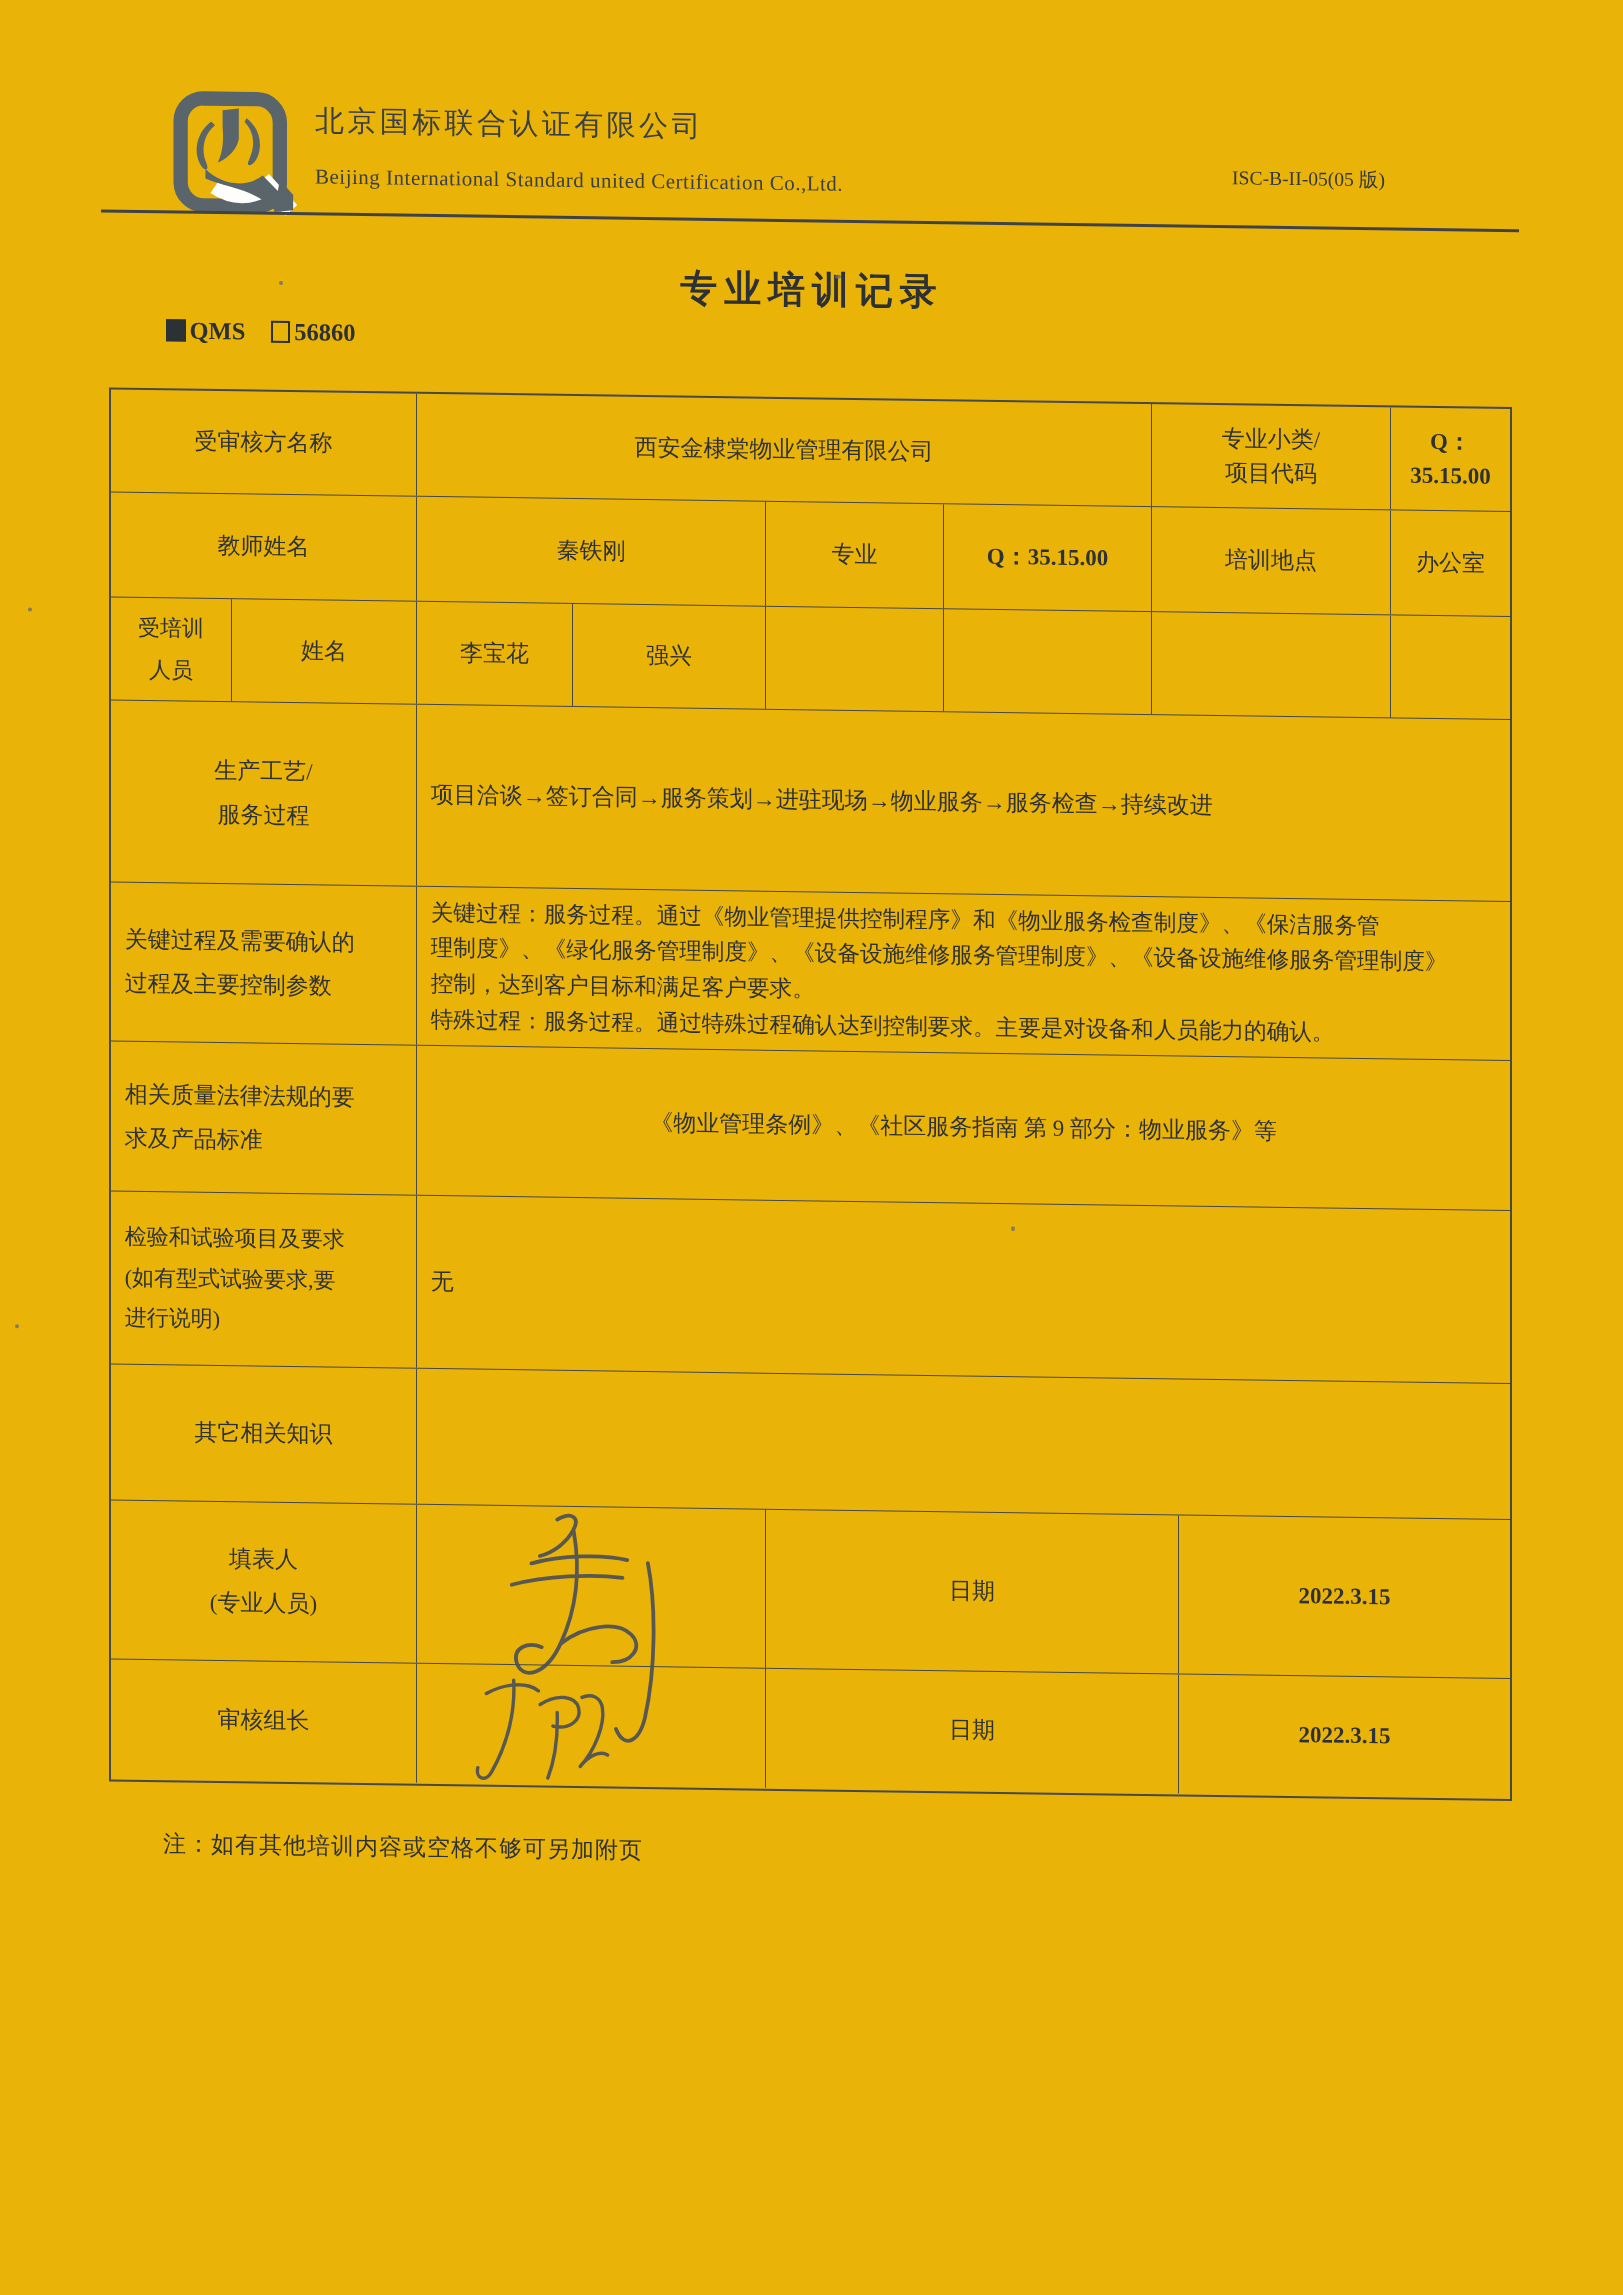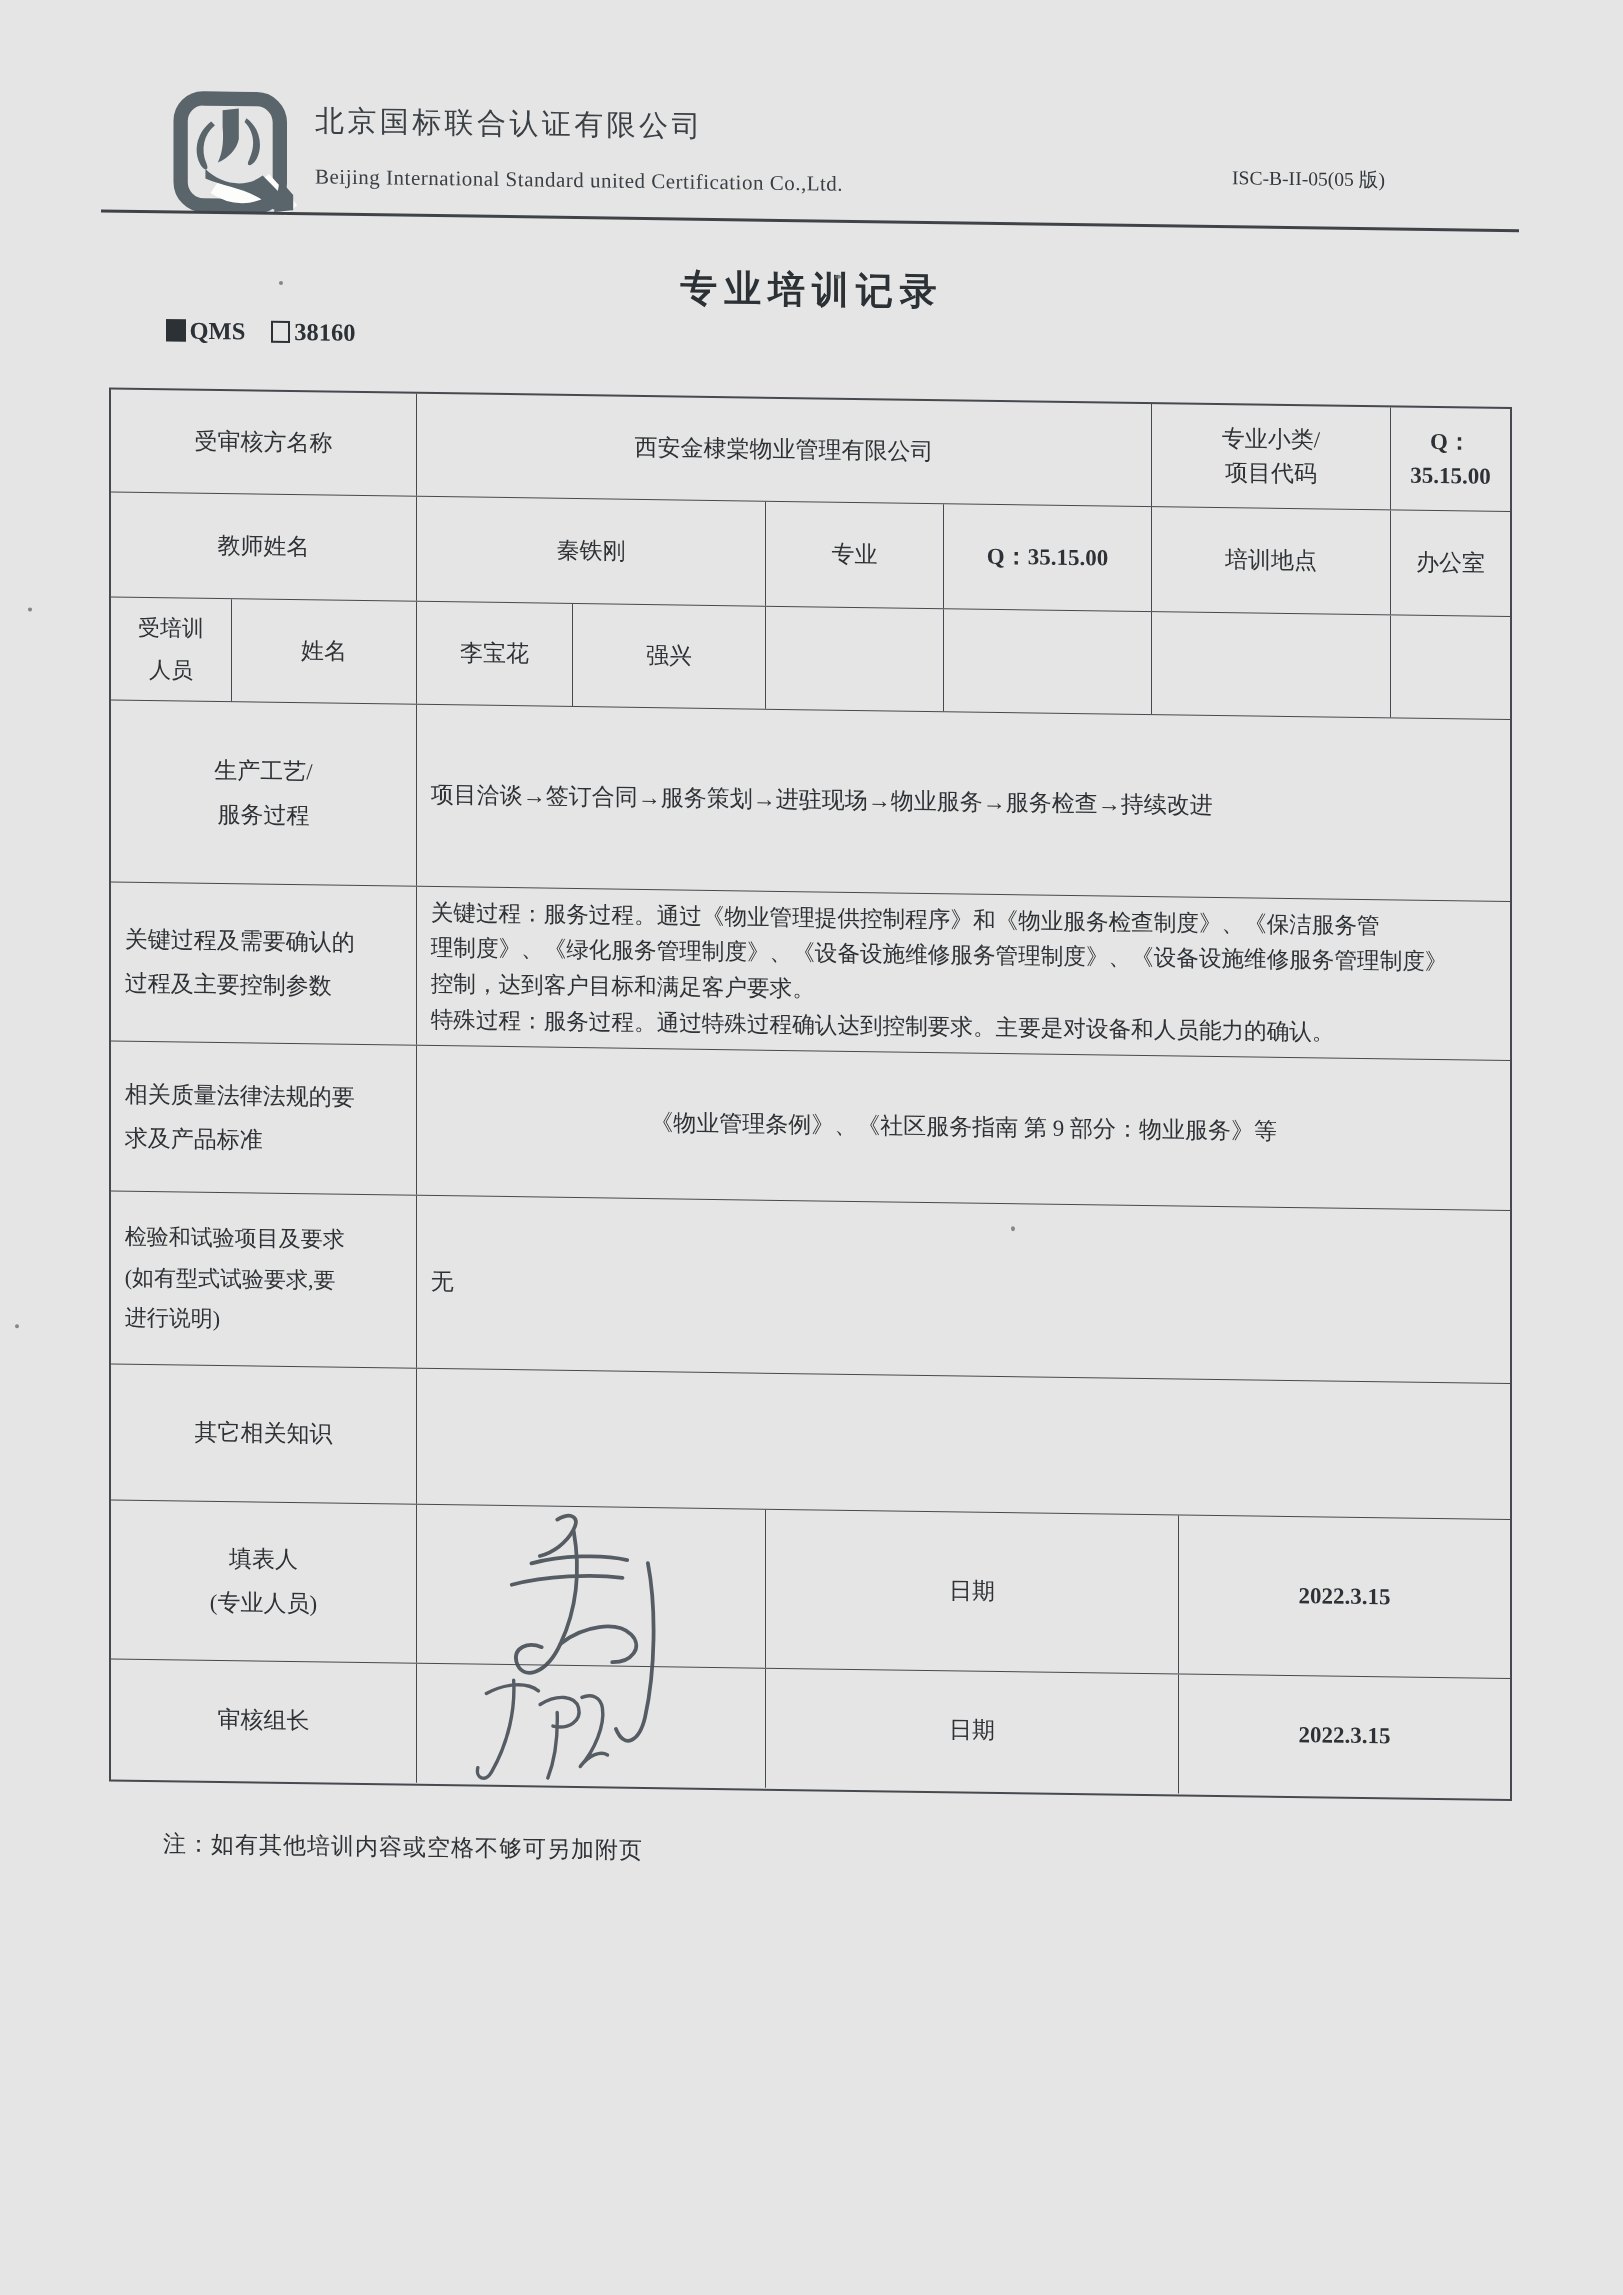--- a/index.html
+++ b/index.html
@@ -1,16 +1,16 @@
 <!DOCTYPE html>
 <html style="font-size:7.8px"><head>
 <meta charset="utf-8">
 <style>
   html,body{margin:0;padding:0;background:#ffffff;}
-  #stage{position:relative;width:1624px;height:2295px;overflow:hidden;background:#e5e5e5;}
+  #stage{position:relative;width:1624px;height:2295px;overflow:hidden;background:#eab308;}
   #sheet{position:absolute;left:0;top:0;width:1624px;height:2295px;
          transform:skewY(0.8deg);transform-origin:0 0;
          font-family:"Liberation Serif","DejaVu Serif",serif;color:#2e3236;}
   .abs{position:absolute;}
   .logo{left:173px;top:88px;width:124px;height:124px;}
   .co-zh{left:315px;top:97px;font-size:29px;letter-spacing:3.4px;font-weight:500;color:#3a4045;}
   .co-en{left:315px;top:160px;font-size:21px;letter-spacing:0.5px;color:#3a4045;}
   .doc-code{left:1232px;top:147px;font-size:19.6px;color:#33383c;}
   .hrule{left:101px;top:208px;width:1418px;height:3.4px;background:#3f4347;}
   .title{left:0;top:254px;width:1624px;text-align:center;font-size:37px;font-weight:bold;letter-spacing:6.9px;color:#2c3135;}
@@ -62,21 +62,21 @@
   <div class="abs co-zh">北京国标联合认证有限公司</div>
   <div class="abs co-en">Beijing International Standard united Certification Co.,Ltd.</div>
   <div class="abs doc-code">ISC-B-II-05(05 版)</div>
   <div class="abs hrule"></div>
 
   <div class="abs title">专业培训记录</div>
   <div class="abs scheme">
     <span class="cb filled"></span>
     <span>QMS</span>
     <span class="cb empty"></span>
-    <span>38160</span>
+    <span>56860</span>
   </div>
 
   <div class="abs tbl">
 
     <div class="row" style="height:103px;">
       <div class="c" style="width:306px;">受审核方名称</div>
       <div class="c" style="width:735px;">西安金棣棠物业管理有限公司</div>
       <div class="c ml" style="width:239px;">专业小类/
 项目代码</div>
       <div class="c b" style="width:119px;">Q：35.15.00</div>

